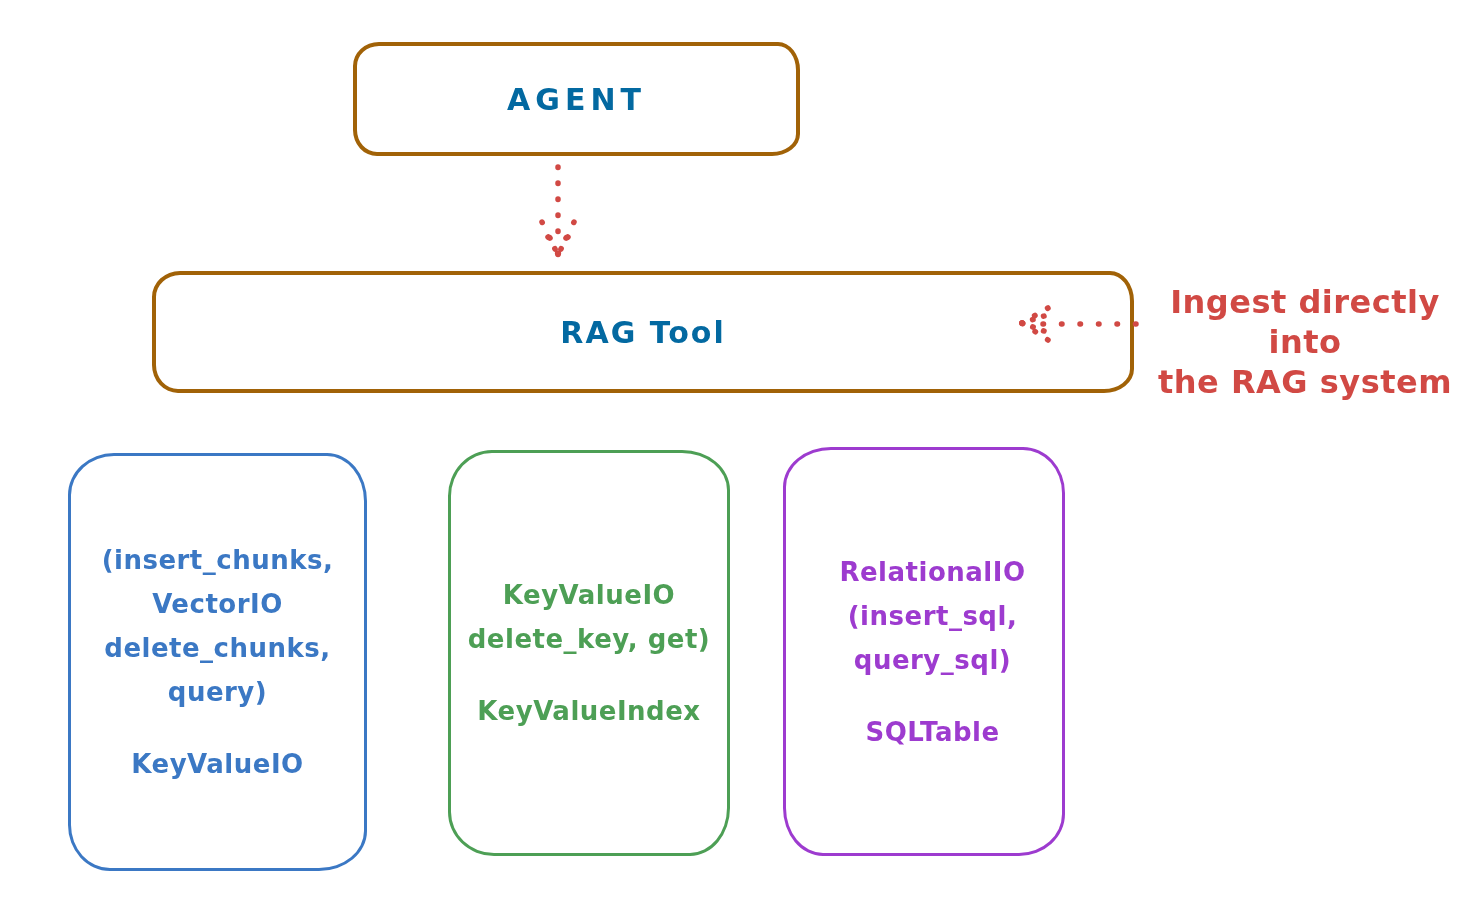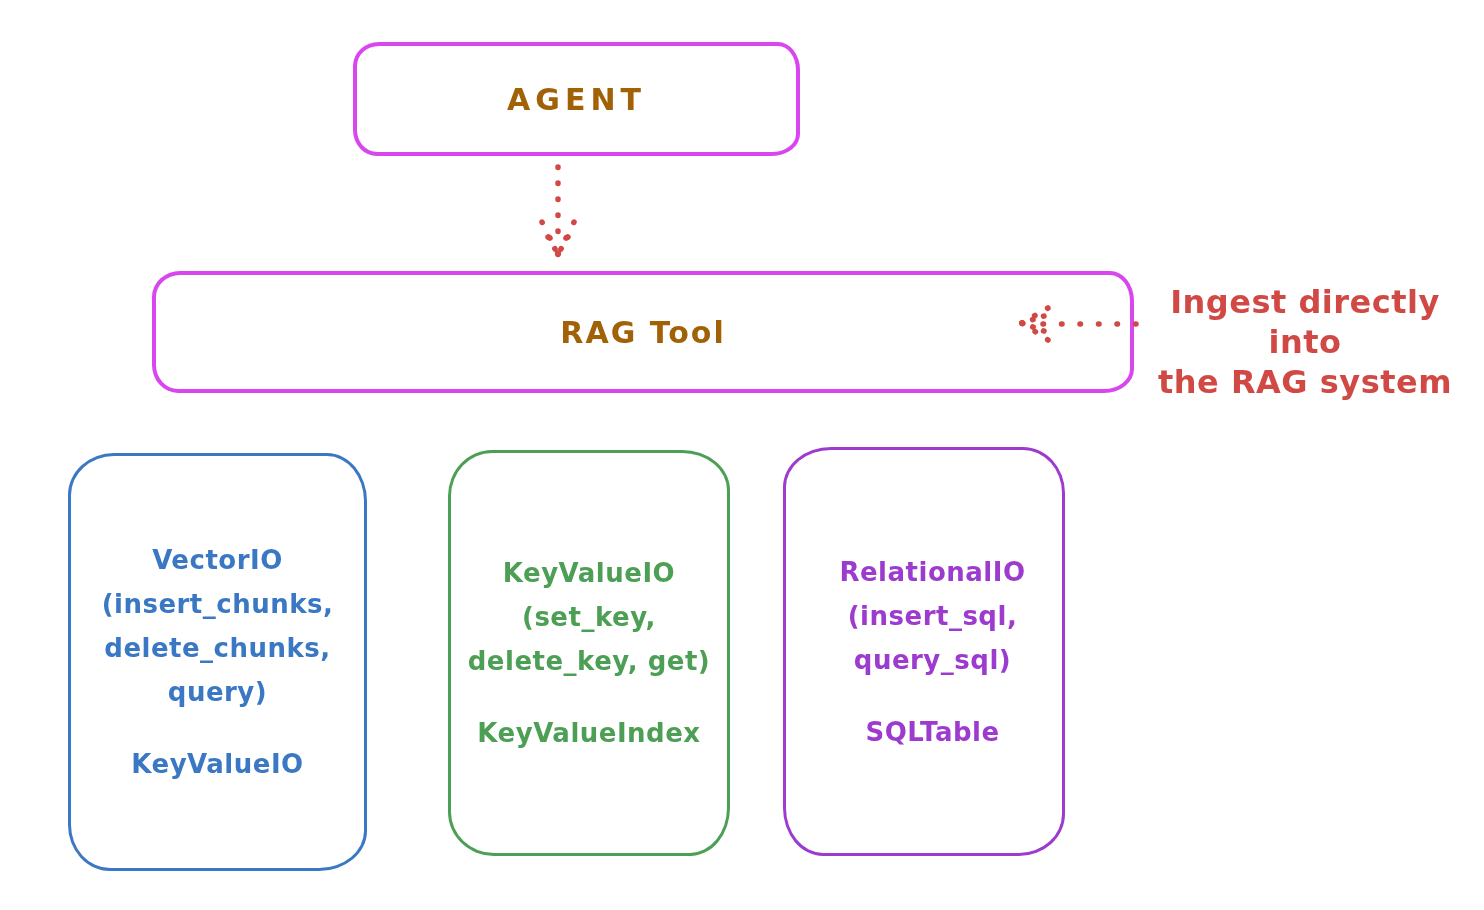--- a/index.html
+++ b/index.html
@@ -18,22 +18,22 @@
   .node {
     position: absolute;
     box-sizing: border-box;
     display: flex;
     align-items: center;
     justify-content: center;
     background: #ffffff;
   }
   
   .black-box {
-    border: 4px solid #d946ef;
-    color: #a16207;
+    border: 4px solid #a16207;
+    color: #0369a1;
     font-weight: bold;
   }
   #agent-box {
     left: 353px; top: 42px;
     width: 447px; height: 114px;
     border-radius: 26px 22px 28px 24px / 24px 28px 22px 26px;
     font-size: 30px;
     letter-spacing: 5px;
   }
   #rag-box {
@@ -124,30 +124,29 @@
       <path d="M12 23 L12 24" stroke-dasharray="0.5 4"></path>
     </g>
   </svg>
 
   <div id="annotation" style="color: rgb(209, 73, 68);">
     <div>Ingest directly into</div>
     <div>the RAG system</div>
   </div>
 
   <div class="node storage-box" id="vector-box" style="border-color: rgb(59, 120, 196); color: rgb(59, 120, 196);">
+    <div>(insert_chunks,</div>
     <div>VectorIO</div>
-    <div>(insert_chunks,</div>
     <div>delete_chunks,</div>
     <div>query)</div>
     <div class="box-index">KeyValueIO</div>
   </div>
 
   <div class="node storage-box" id="keyvalue-box" style="border-color: rgb(77, 159, 85); color: rgb(77, 159, 85);">
     <div>KeyValueIO</div>
-    <div>(set_key,</div>
     <div>delete_key, get)</div>
     <div class="box-index">KeyValueIndex</div>
   </div>
 
   <div class="node storage-box" id="relational-box" style="border-color: rgb(157, 59, 207); color: rgb(157, 59, 207); padding-left: 17px;">
     <div>RelationalIO</div>
     <div>(insert_sql,</div>
     <div>query_sql)</div>
     <div class="box-index">SQLTable</div>
   </div>

